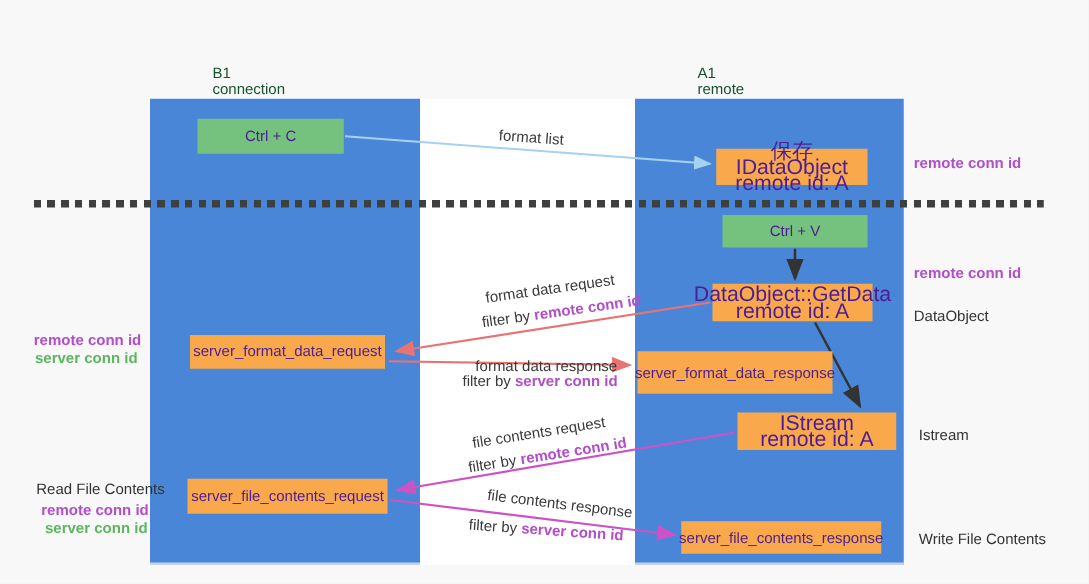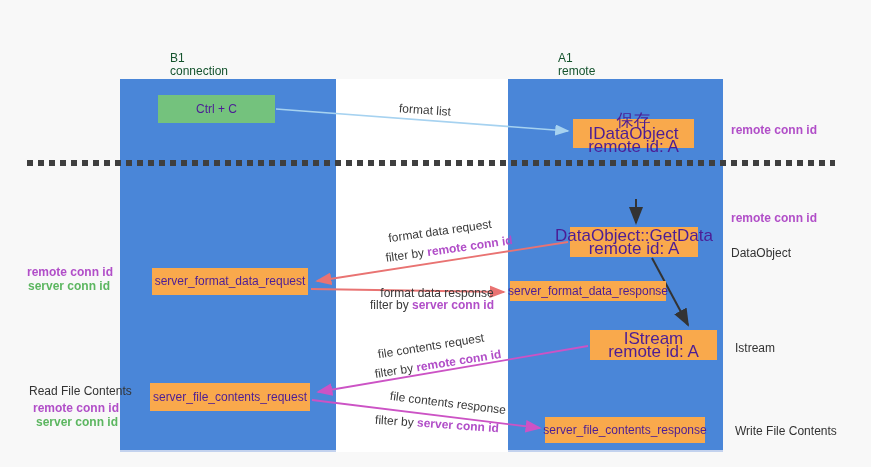--- a/index.html
+++ b/index.html
@@ -138,28 +138,31 @@
   </svg>
 
   <div class="abs node green" style="left:158px; top:95px; width:117px; height:28px;">
     <div>Ctrl + C</div>
   </div>
   <div class="abs node orange" style="left:573px; top:119px; width:121px; height:29px;">
     <div>保存IDataObject</div>
     <div>remote id: A</div>
   </div>
 
+  <div class="abs node green" style="left:578px; top:172px; width:116px; height:26px;">
+    <div>Ctrl + V</div>
+  </div>
   <div class="abs node orange" style="left:570px; top:227px; width:128px; height:30px;">
     <div>DataObject::GetData</div>
     <div>remote id: A</div>
   </div>
   <div class="abs node orange single" style="left:152px; top:268px; width:156px; height:27px;">
     <div>server_format_data_request</div>
   </div>
-  <div class="abs node orange single" style="left:510px; top:281px; width:156px; height:20px;">
+  <div class="abs node orange single" style="left:510px; top:281px; width:156px; height:34px;">
     <div>server_format_data_response</div>
   </div>
   <div class="abs node orange" style="left:590px; top:330px; width:127px; height:30px;">
     <div>IStream</div>
     <div>remote id: A</div>
   </div>
   <div class="abs node orange single" style="left:545px; top:417px; width:160px; height:26px;">
     <div>server_file_contents_response</div>
   </div>
   <div class="abs node orange single" style="left:150px; top:383px; width:160px; height:28px;">

